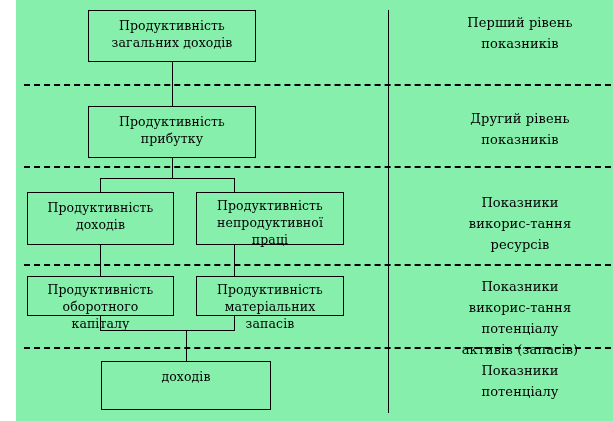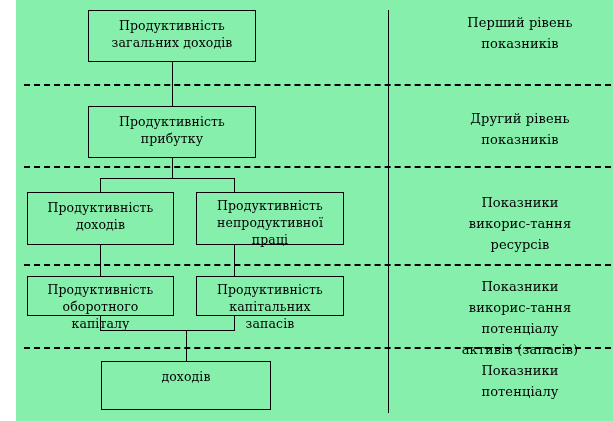--- a/index.html
+++ b/index.html
@@ -136,21 +136,21 @@
     <div class="txt">
       <div>Продуктивність</div>
       <div>оборотного</div>
       <div>капіталу</div>
     </div>
   </div>
 
   <div class="node tall" style="left:180px; top:276px; width:148px; height:40px;">
     <div class="txt">
       <div>Продуктивність</div>
-      <div>капітальних</div>
+      <div>матеріальних</div>
       <div>запасів</div>
     </div>
   </div>
 
   <div class="node" style="left:85px; top:361px; width:170px; height:49px;">
     <div class="txt">
       <div>доходів</div>
     </div>
   </div>
 

